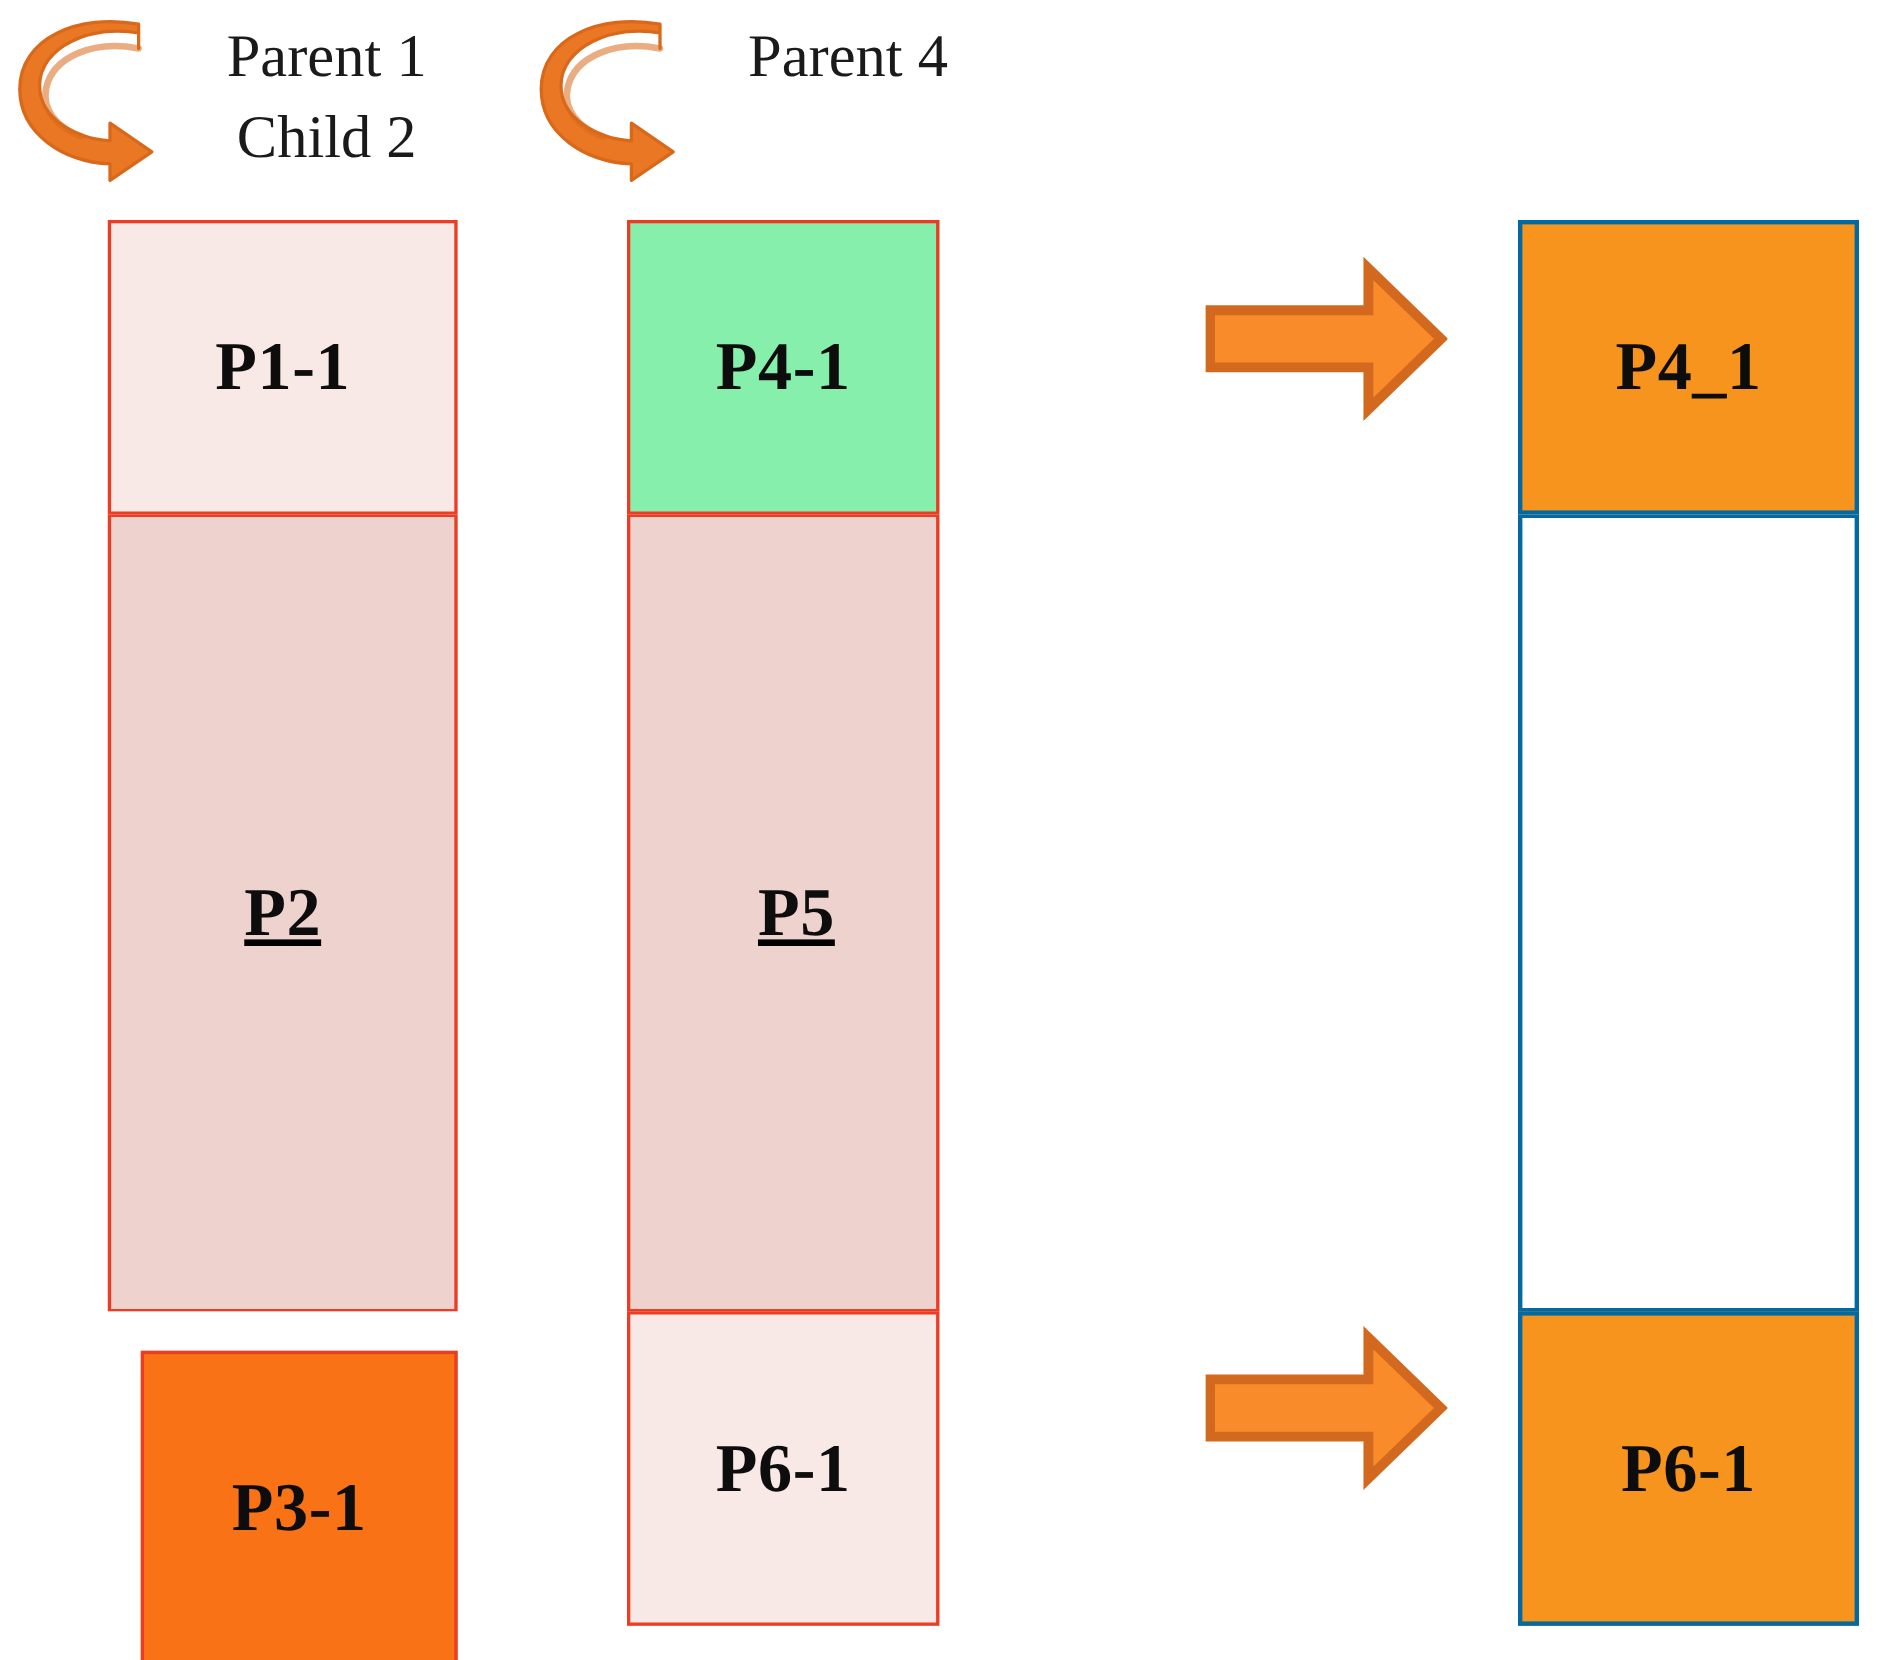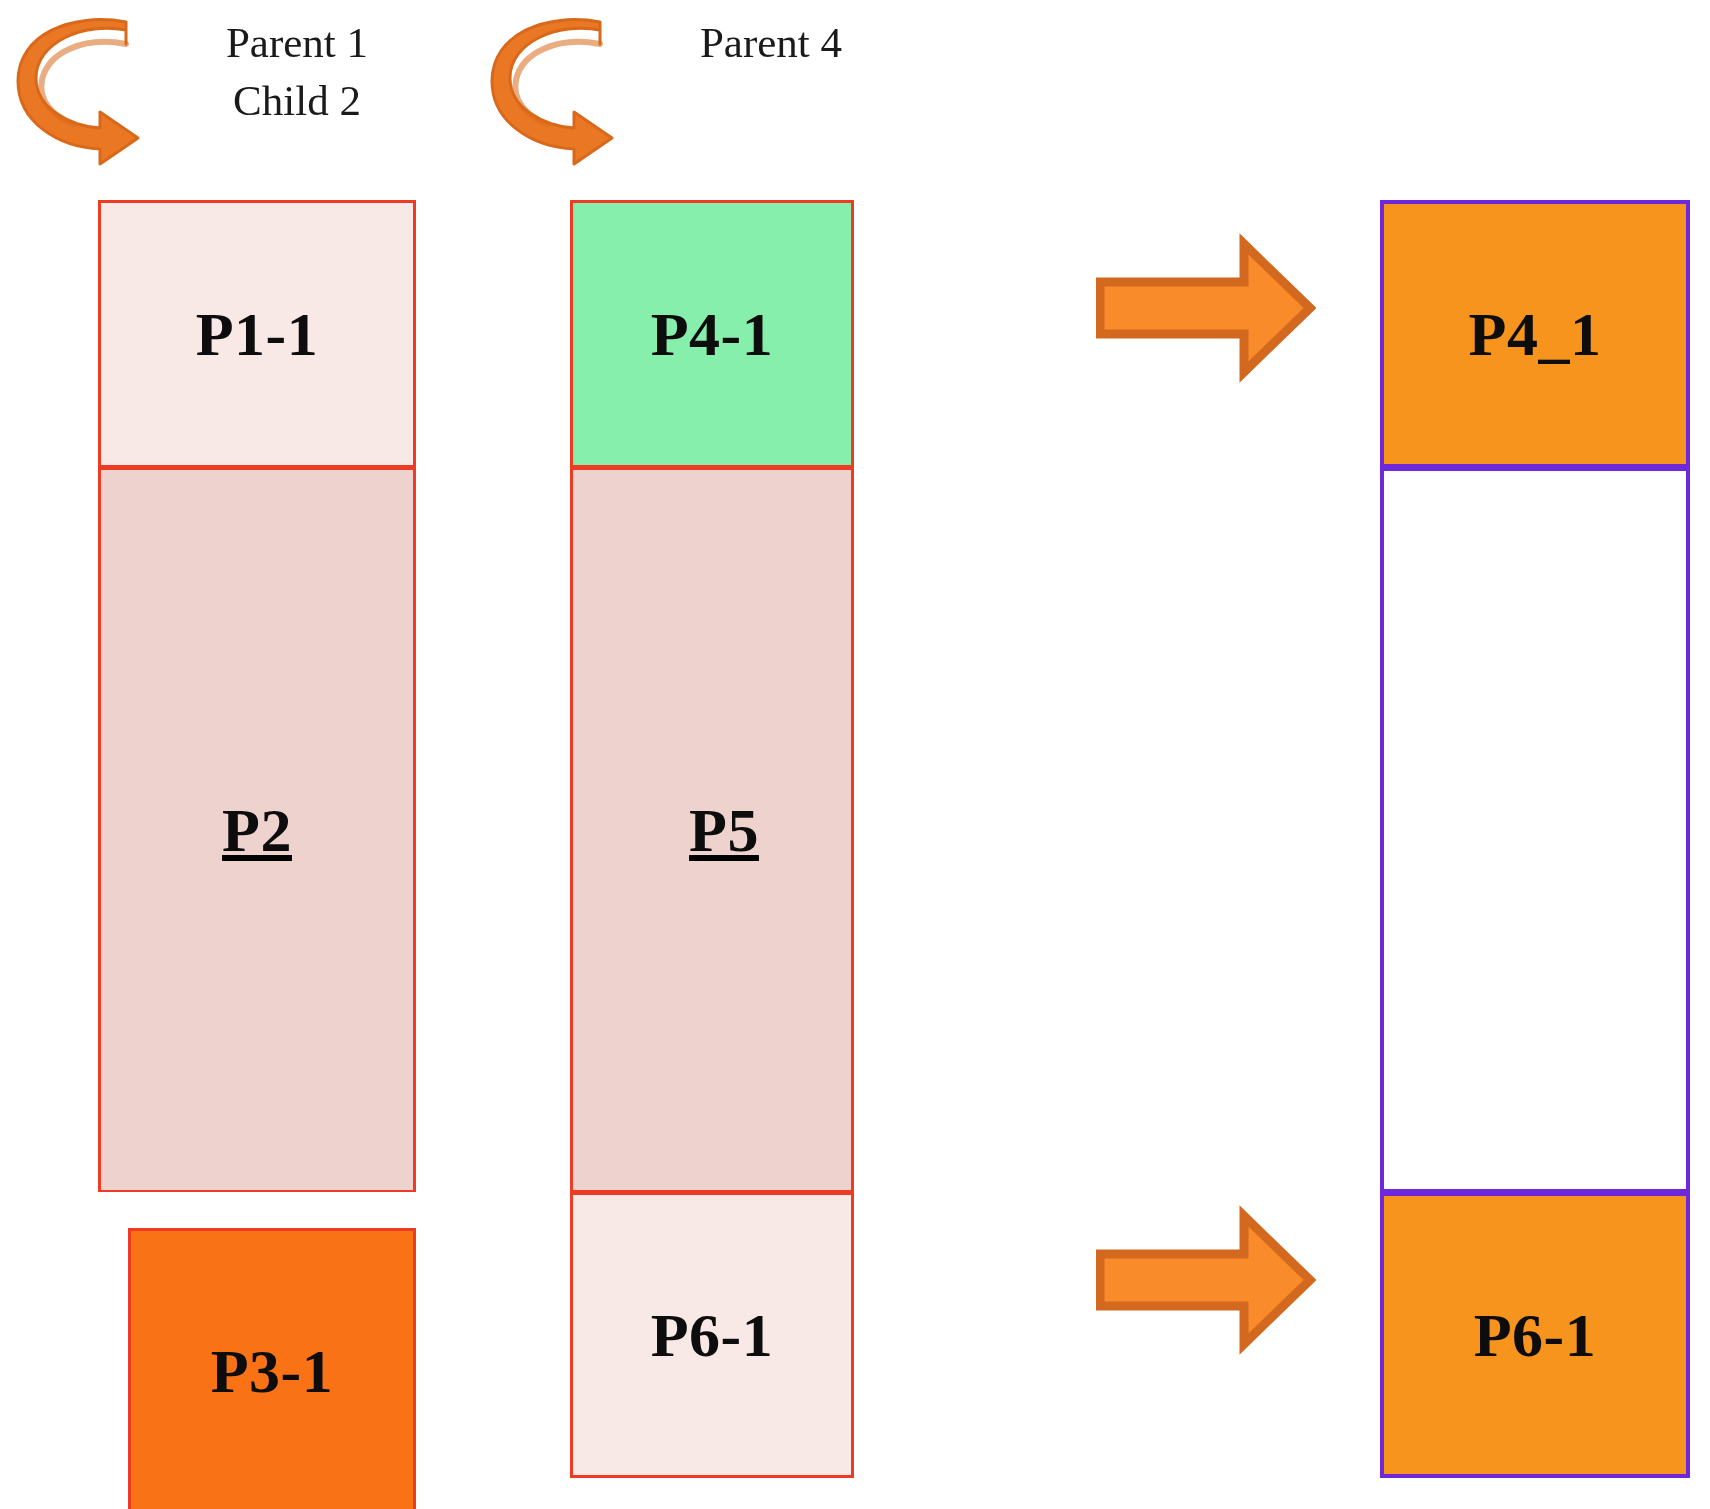--- a/index.html
+++ b/index.html
@@ -29,21 +29,21 @@
     width: 130px;
     height: 165px;
   }
   .hdr-text {
     position: absolute;
     left: 118px;
     top: 6px;
     width: 330px;
     text-align: center;
     color: #1a1a1a;
-    font-size: 43px;
+    font-size: 55px;
     line-height: 1.35;
     white-space: nowrap;
   }
   .hdr-line2 {
     display: block;
   }
 
   
   .column {
     position: absolute;
@@ -67,21 +67,21 @@
     border: 3px solid #ed3b24;
   }
   .parent-seg.mid {
     border-top-width: 2px;
     border-bottom-width: 2px;
     text-decoration: underline;
   }
 
   
   .child-seg {
-    border: 4px solid #6d28d9;
+    border: 4px solid #0369a1;
   }
   .child-seg.mid {
     border-top-width: 3px;
     border-bottom-width: 3px;
   }
 
   
   .block-arrow {
     position: absolute;
   }

